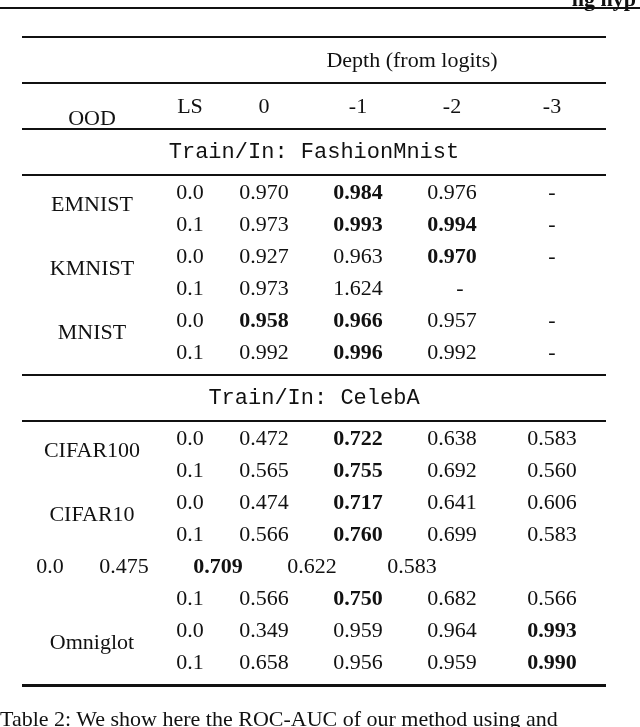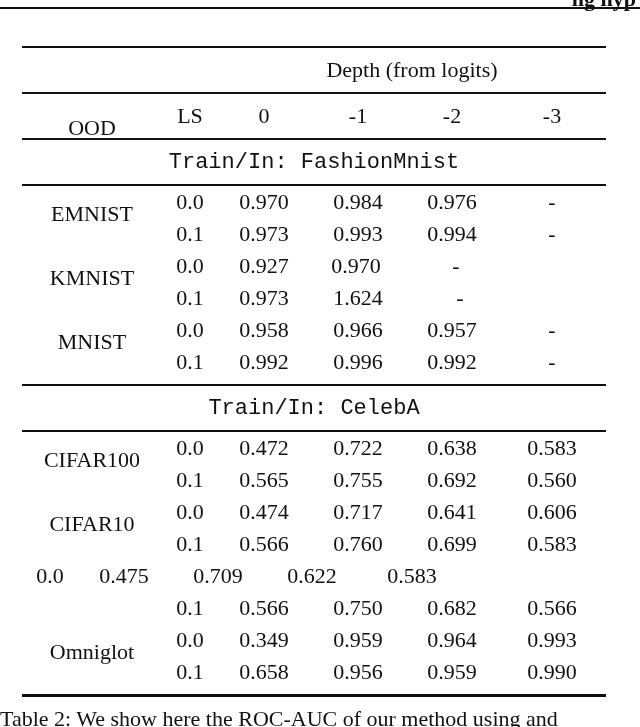--- a/index.html
+++ b/index.html
@@ -9,38 +9,38 @@
       color: #111111;
     }
     .page-rule {
       position: absolute; left: 0; top: 7px; width: 640px; height: 2px; background: #111;
     }
     .running-head {
       position: absolute; right: 4px; top: -14px; font-size: 22px; font-weight: bold;
       white-space: nowrap;
     }
     .tbl {
-      position: absolute; left: 22px; top: 46px; width: 584px;
+      position: absolute; left: 22px; top: 36px; width: 584px;
     }
     .rule { height: 2px; background: #111; width: 100%; }
     .rule.thick { height: 3px; }
     .row {
       display: flex; align-items: center; height: 32px; font-size: 22px;
     }
     .hdr-row { height: 44px; }
     .c { text-align: center; flex: none; }
     .c0 { width: 140px; margin-top: 24px; }
     .c1 { width: 56px; }
     .c2 { width: 92px; }
     .c3 { width: 96px; }
     .c4 { width: 92px; }
     .c5 { width: 108px; }
     .depth-span { flex: 1; text-align: center; padding-left: 0; }
     .section-title { justify-content: center; height: 44px; font-family: Liberation Mono, monospace; }
-    .b { font-weight: normal; }
+    .b { font-weight: bold; }
     .body-block { padding: 0 0 6px 0; }
     .caption {
       position: absolute; left: 0; top: 706px; font-size: 22px; white-space: nowrap;
     }
   </style>
 </head>
 <body>
 
 <div class="page-rule"></div>
 <div class="running-head">ng hyp</div>
@@ -82,20 +82,21 @@
         <div class="c c1">0.1</div>
         <div class="c c2">0.973</div>
         <div class="c c3 b">0.993</div>
         <div class="c c4 b">0.994</div>
         <div class="c c5">-</div>
       </div>
       <div class="row">
         <div class="c c0">KMNIST</div>
         <div class="c c1">0.0</div>
         <div class="c c2">0.927</div>
+        <div class="c c3">0.963</div>
         <div class="c c4 b">0.970</div>
         <div class="c c5">-</div>
       </div>
       <div class="row">
         <div class="c c0"></div>
         <div class="c c1">0.1</div>
         <div class="c c2">0.973</div>
         <div class="c c3">1.624</div>
         <div class="c c5">-</div>
       </div>

